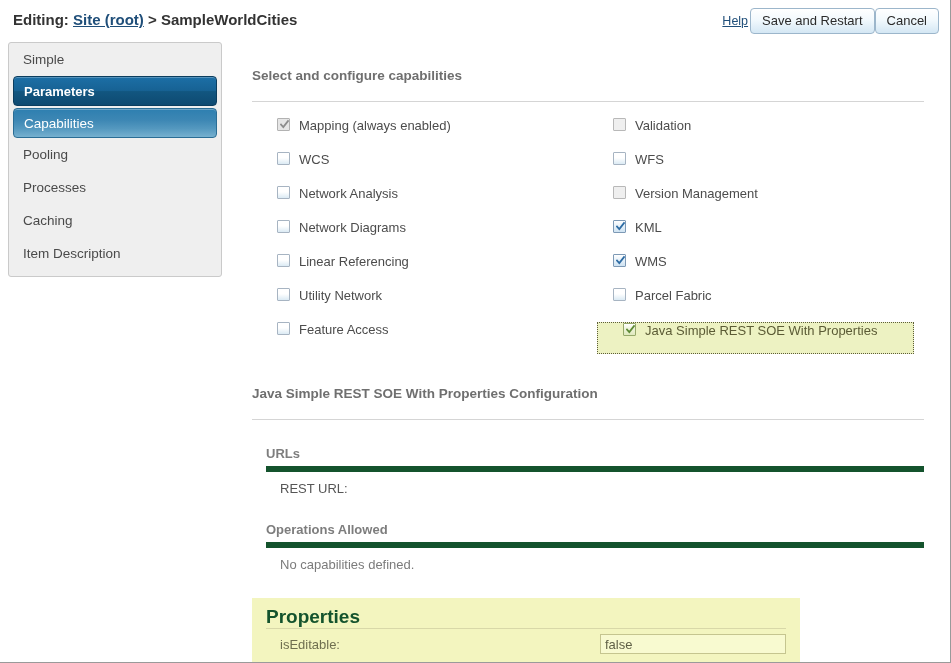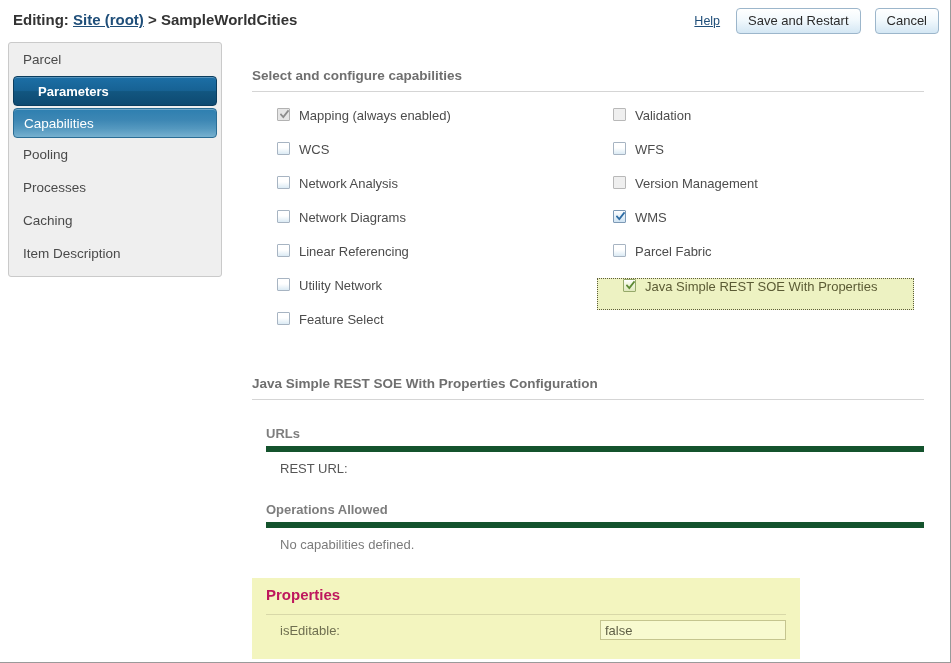--- a/index.html
+++ b/index.html
@@ -38,21 +38,21 @@
     cursor: pointer;
   }
   .header-title .sep { color: #333333; font-weight: bold; }
   .header-title .svcname { color: #333333; font-weight: bold; }
 
   .header-actions {
     position: absolute;
     right: 11px; top: 8px;
     display: flex;
     align-items: center;
-    gap: 14px;
+    gap: 0;
   }
   .help-link {
     font-size: 12.5px;
     color: #1f4e79;
     text-decoration: underline;
     cursor: pointer;
     margin-right: 2px;
   }
   .btn {
     font-family: "Liberation Sans", sans-serif;
@@ -88,21 +88,21 @@
     box-sizing: border-box;
   }
   .side-item.sel-dark {
     margin: 0 4px;
     height: 30px;
     line-height: 30px;
     border-radius: 4px;
     color: #ffffff;
     font-weight: bold;
     font-size: 13px;
-    padding-left: 24px;
+    padding-left: 10px;
     background: linear-gradient(to bottom, #1c6fa6 0%, #176294 48%, #125680 52%, #0e4a71 100%);
     border: 1px solid #0b3d5e;
     box-shadow: 0 1px 0 rgba(255,255,255,0.25) inset;
   }
   .side-item.sel-light {
     margin: 2px 4px 0 4px;
     height: 30px;
     line-height: 30px;
     border-radius: 4px;
     color: #ffffff;
@@ -117,21 +117,21 @@
   
   .main {
     position: absolute;
     left: 252px; top: 68px;
     width: 672px;
   }
   .section-head {
     font-size: 13.5px;
     font-weight: bold;
     color: #6f6f6f;
-    padding-bottom: 8px;
+    padding-bottom: 18px;
     border-bottom: 1px solid #d5d5d5;
     width: 672px;
     box-sizing: border-box;
   }
 
   .caps-grid {
     position: relative;
     margin-top: 16px;
     display: flex;
   }
@@ -222,24 +222,24 @@
   .props-block {
     margin-top: 26px;
     margin-left: 0px;
     width: 548px;
     background: #f3f5bf;
     padding: 0 0 14px 0;
     box-sizing: border-box;
   }
   .props-inner { margin-left: 14px; width: 520px; }
   .props-head {
-    font-size: 15px;
+    font-size: 19px;
     font-weight: bold;
-    color: #be185d;
-    padding: 8px 0 11px 0;
+    color: #14532d;
+    padding: 8px 0 0 0;
     border-bottom: 1px solid #d8d8a8;
   }
   .prop-row {
     display: flex;
     align-items: center;
     height: 30px;
     padding-left: 14px;
     box-sizing: border-box;
   }
   .prop-label {
@@ -271,21 +271,21 @@
     <span class="svcname">SampleWorldCities</span>
   </div>
   <div class="header-actions">
     <span class="help-link">Help</span>
     <button class="btn">Save and Restart</button>
     <button class="btn">Cancel</button>
   </div>
 </div>
 
 <div class="sidebar">
-  <div class="side-item">Parcel</div>
+  <div class="side-item">Simple</div>
   <div class="side-item sel-dark">Parameters</div>
   <div class="side-item sel-light">Capabilities</div>
   <div class="side-item">Pooling</div>
   <div class="side-item">Processes</div>
   <div class="side-item">Caching</div>
   <div class="side-item">Item Description</div>
 </div>
 
 <div class="main">
 
@@ -316,35 +316,43 @@
         <div class="cap-row">
           <span class="cb blue-empty"></span>
           <span class="cap-label">Linear Referencing</span>
         </div>
         <div class="cap-row">
           <span class="cb blue-empty"></span>
           <span class="cap-label">Utility Network</span>
         </div>
         <div class="cap-row">
           <span class="cb blue-empty"></span>
-          <span class="cap-label">Feature Select</span>
+          <span class="cap-label">Feature Access</span>
         </div>
       </div>
     <div class="caps-col" id="caps-right">
         <div class="cap-row">
           <span class="cb gray-empty"></span>
           <span class="cap-label">Validation</span>
         </div>
         <div class="cap-row">
           <span class="cb blue-empty"></span>
           <span class="cap-label">WFS</span>
         </div>
         <div class="cap-row">
           <span class="cb gray-empty"></span>
           <span class="cap-label">Version Management</span>
+        </div>
+        <div class="cap-row">
+          <span class="cb blue-checked">
+            <span class="tick"><svg viewBox="0 0 9 11" width="9" height="11" xmlns="http://www.w3.org/2000/svg">
+                <path d="M1 5.5 L3.3 8 L8 2" fill="none" stroke-width="1.8" stroke-linecap="square"></path>
+              </svg></span>
+          </span>
+          <span class="cap-label">KML</span>
         </div>
         <div class="cap-row">
           <span class="cb blue-checked">
             <span class="tick"><svg viewBox="0 0 9 11" width="9" height="11" xmlns="http://www.w3.org/2000/svg">
                 <path d="M1 5.5 L3.3 8 L8 2" fill="none" stroke-width="1.8" stroke-linecap="square"></path>
               </svg></span>
           </span>
           <span class="cap-label">WMS</span>
         </div>
         <div class="cap-row">

